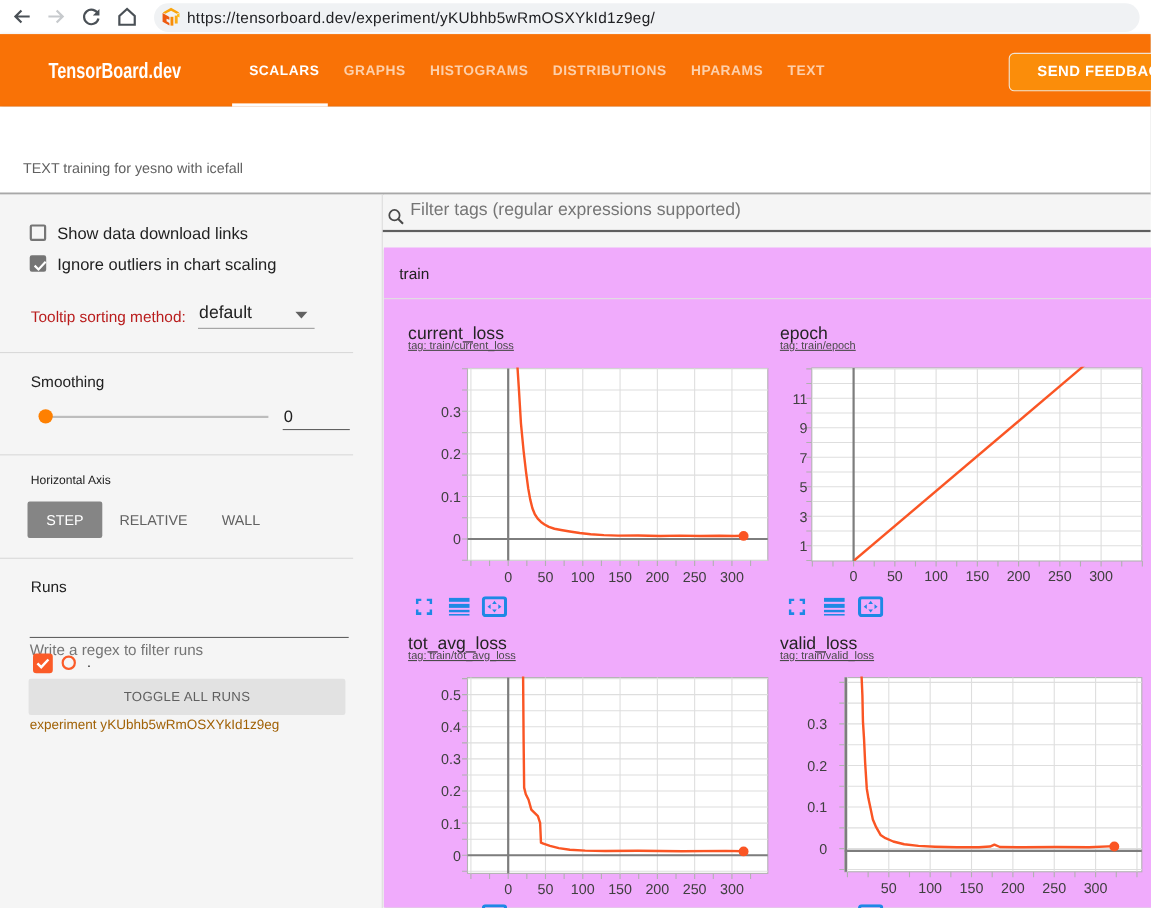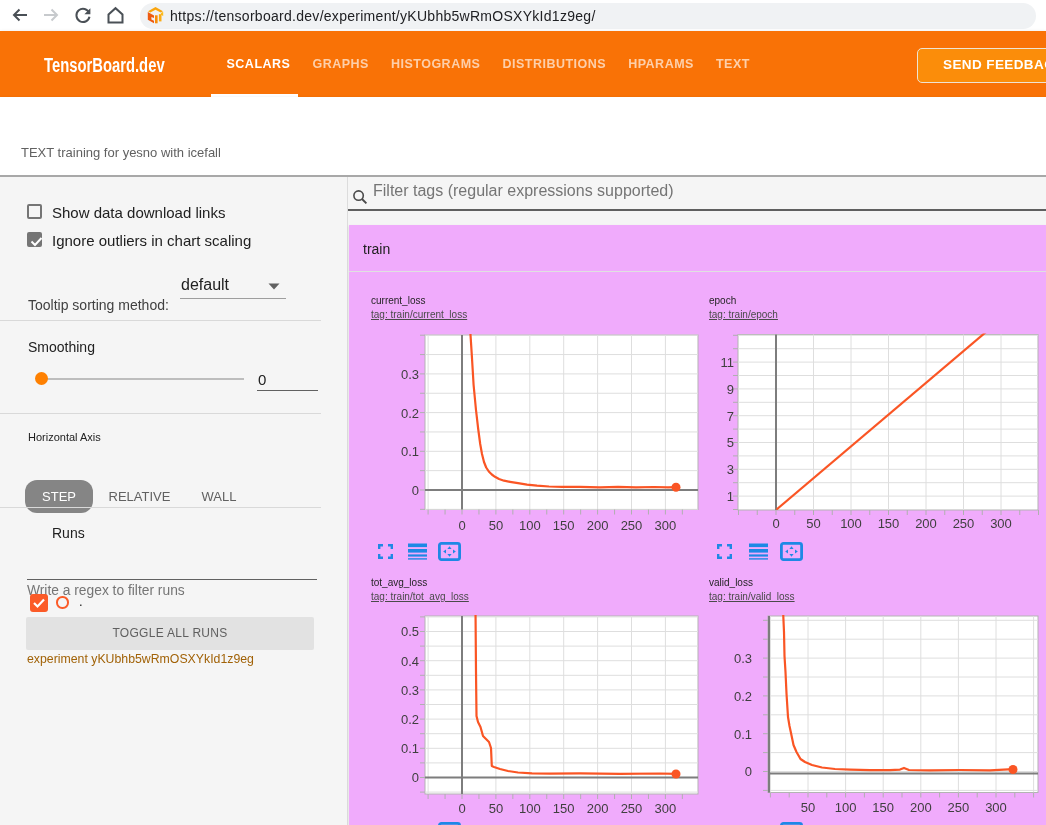--- a/index.html
+++ b/index.html
@@ -23,32 +23,32 @@
 
 #main { position:absolute; left:0; top:177px; width:1046px; height:648px; background:#f5f5f5; }
 
 #sidebar { position:absolute; left:0; top:0; width:348px; height:716px; background:#f5f5f5; border-right:1px solid #dcdcdc; font-size:14px; color:#212121; }
 .divider { position:absolute; left:0; width:321px; height:1px; background:#d9d9d9; }
 .cb { position:absolute; width:15px; height:15px; border:2px solid #757575; border-radius:2px; background:transparent; }
 .cb.checked { background:#757575; }
 .cb.checked svg { position:absolute; left:-1px; top:-1px; }
 #sidebar label.lab { position:absolute; left:52px; font-size:15px; }
 
-.xbtn { position:absolute; height:33px; border-radius:12px; font-size:13px; color:#616161; text-align:center;margin-top:24px; }
+.xbtn { position:absolute; height:33px; border-radius:2px; font-size:13px; color:#616161; text-align:center; }
 .xbtn.dark { background:#858585; color:#fff; }
 
 #toggleall { position:absolute; left:26px; top:440px; width:288px; height:33px; background:#e2e2e2; border-radius:2px; color:#5f5f5f; font-size:12px; letter-spacing:0.3px; text-align:center; line-height:33px; }
 
 #content { position:absolute; left:349px; top:0; width:697px; height:648px; background:#f5f5f5; }
 #searchline { position:absolute; left:-1px; top:32px; width:698px; height:2px; background:#5f5f5f; }
 #filterph { position:absolute; left:24px; top:5px; font-size:16px; color:#757575; }
 #card { position:absolute; left:0px; top:48px; width:698px; height:600px; background:#f0abfc; box-shadow:0 1px 2px rgba(0,0,0,0.15); }
 #cardhead { position:absolute; left:0; top:0; width:698px; height:47px; border-bottom:1px solid #e0e0e0; }
 #cardhead span { position:absolute; left:14px; top:16px; font-size:14px; color:#212121; }
-.ctitle { position:absolute; font-size:10px; color:#252525; }
+.ctitle { position:absolute; font-size:16px; color:#252525; }
 .ctag { position:absolute; font-size:10px; color:#4a4a4a;text-decoration:underline; }
 </style>
 </head>
 <body>
 <div id="chrome">
   <svg class="navic" style="left:10px" width="20" height="20" viewBox="0 0 20 20">
       <path d="M17 10 H4 M9.5 4.5 L4 10 L9.5 15.5" fill="none" stroke="#4a5056" stroke-width="2"></path>
     </svg>
   <svg class="navic" style="left:41px" width="20" height="20" viewBox="0 0 20 20">
       <path d="M3 10 H16 M10.5 4.5 L16 10 L10.5 15.5" fill="none" stroke="#c7cacd" stroke-width="2"></path>
@@ -89,39 +89,39 @@
 <div id="main">
   <div id="sidebar">
     <div class="cb" style="left:27px; top:27px;"></div>
     <label class="lab" style="top:27px;">Show data download links</label>
     <div class="cb checked" style="left:27px; top:55px;">
         <svg width="17" height="17" viewBox="0 0 17 17">
           <path d="M3.5 8.5 L7 12 L13.5 5" fill="none" stroke="#fff" stroke-width="2"></path>
         </svg>
       </div>
     <label class="lab" style="top:55px;">Ignore outliers in chart scaling</label>
-    <div style="position:absolute; left:28px; top:120px; font-size:14px; color:#404040;">Tooltip sorting method:</div>
+    <div style="position:absolute; left:28px; top:103px; font-size:14px; color:#b91c1c;">Tooltip sorting method:</div>
     <div style="position:absolute; left:181px; top:99px; font-size:16px; color:#212121;">default</div>
     <svg style="position:absolute; left:268px; top:106px;" width="12" height="7" viewBox="0 0 12 7">
         <path d="M0.5 0.5 L6 6.5 L11.5 0.5 Z" fill="#616161"></path>
       </svg>
     <div style="position:absolute; left:180px; top:121px; width:106px; height:1px; background:#9e9e9e;"></div>
     <div class="divider" style="top:143px;"></div>
     <div style="position:absolute; left:28px; top:162px; font-size:14px; color:#212121;">Smoothing</div>
     <div style="position:absolute; left:42px; top:201px; width:202px; height:2px; background:#bdbdbd;"></div>
     <div style="position:absolute; left:35px; top:195px; width:13px; height:13px; border-radius:50%; background:#fe8001;"></div>
     <div style="position:absolute; left:258px; top:194px; font-size:15px; color:#212121;">0</div>
     <div style="position:absolute; left:257px; top:213px; width:61px; height:1px; background:#616161;"></div>
     <div class="divider" style="top:236px;"></div>
     <div style="position:absolute; left:28px; top:254px; font-size:11px; color:#212121;">Horizontal Axis</div>
     <div class="xbtn dark" style="left:25px; top:279px; width:68px; line-height:33px;">STEP</div>
     <div class="xbtn" style="left:100px; top:279px; width:79px; line-height:33px;">RELATIVE</div>
     <div class="xbtn" style="left:193px; top:279px; width:52px; line-height:33px;">WALL</div>
     <div class="divider" style="top:330px;"></div>
-    <div style="position:absolute; left:28px; top:348px; font-size:14px; color:#212121;margin-left:24px;">Runs</div>
+    <div style="position:absolute; left:28px; top:348px; font-size:14px; color:#212121;">Runs</div>
     <div style="position:absolute; left:27px; top:382px; font-size:13.8px; color:#757575;margin-top:24px;">Write a regex to filter runs</div>
     <div style="position:absolute; left:27px; top:402px; width:290px; height:1px; background:#616161;"></div>
     <div style="position:absolute; left:30px; top:417px; width:18px; height:18px; border-radius:3px; background:#fb5b28;"><svg width="18" height="18" viewBox="0 0 18 18">
           <path d="M4 9 L7.5 12.5 L14 5.5" fill="none" stroke="#fff" stroke-width="2.2"></path>
         </svg></div>
     <div style="position:absolute; left:56px; top:419px; width:12.5px; height:12.5px; border-radius:50%; border:2.7px solid #fb5b28;"></div>
     <div style="position:absolute; left:79px; top:417px; font-size:13px; color:#212121;">.</div>
     <div id="toggleall">TOGGLE ALL RUNS</div>
     <div style="position:absolute; left:27px; top:475px; font-size:12.3px; color:#a16207;">experiment yKUbhb5wRmOSXYkId1z9eg</div>
   </div>

